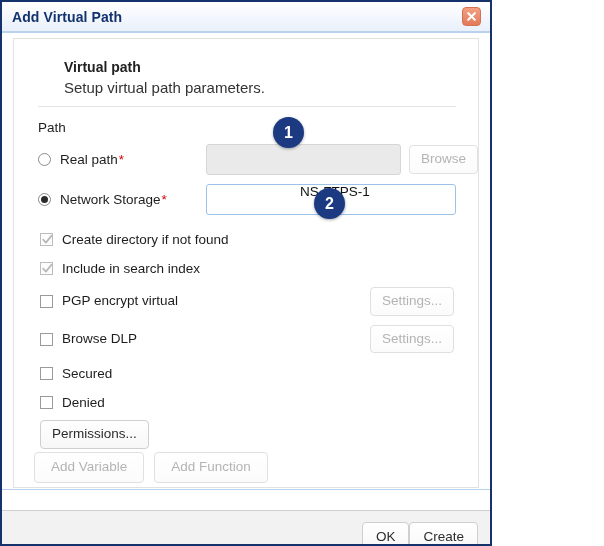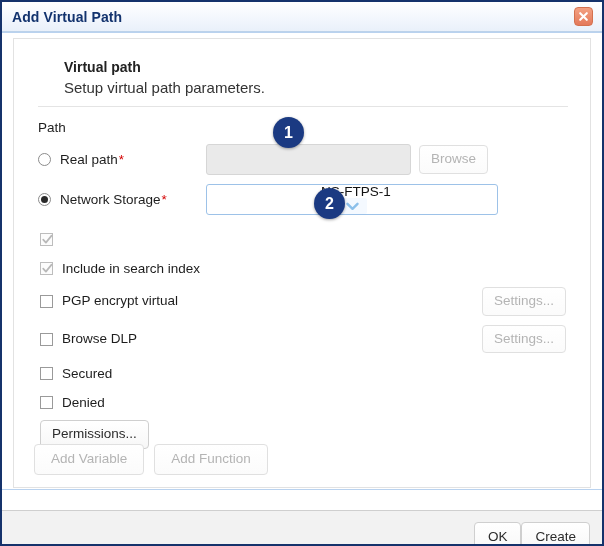--- a/index.html
+++ b/index.html
@@ -7,21 +7,21 @@
     padding: 0;
     background: #ffffff;
   }
   body {
     font-family: "Liberation Sans", sans-serif;
     -webkit-font-smoothing: antialiased;
   }
 
   .dialog {
     position: relative;
-    width: 604px;
+    width: 492px;
     height: 546px;
     box-sizing: border-box;
     background: #ffffff;
     border: 2px solid #15326b;
     overflow: hidden;
   }
 
   
   .titlebar {
     position: relative;
@@ -261,21 +261,21 @@
 
   .checkbox-group { margin-top: 14px; margin-left: 2px; }
   .checkbox-group .cbrow { margin-bottom: 7px; }
 
   .permissions-wrap { margin-top: 3px; margin-left: 2px; }
 
   
   .outer-actions {
     position: absolute;
     left: 32px;
-    bottom: 14px;
+    bottom: 6px;
     display: flex;
     gap: 10px;
   }
   .outer-actions .btn { padding: 7px 16px; }
 
   
   .footer {
     box-sizing: border-box;
     height: 54px;
     background: #f2f2f2;
@@ -362,20 +362,21 @@
       </div>
 
       <div class="checkbox-group">
 
         <div class="cbrow">
           <span class="checkbox checked">
             <svg width="13" height="13" viewBox="0 0 13 13" aria-hidden="true">
               <path d="M2.2 6.6 L4.9 9.6 L10.6 2.6" stroke="#b8b8b8" stroke-width="1.7" fill="none" stroke-linecap="round" stroke-linejoin="round"></path>
             </svg>
           </span>
+          <span class="cb-label">Create directory if not found</span>
         </div>
 
         <div class="cbrow">
           <span class="checkbox checked">
             <svg width="13" height="13" viewBox="0 0 13 13" aria-hidden="true">
               <path d="M2.2 6.6 L4.9 9.6 L10.6 2.6" stroke="#b8b8b8" stroke-width="1.7" fill="none" stroke-linecap="round" stroke-linejoin="round"></path>
             </svg>
           </span>
           <span class="cb-label">Include in search index</span>
         </div>

